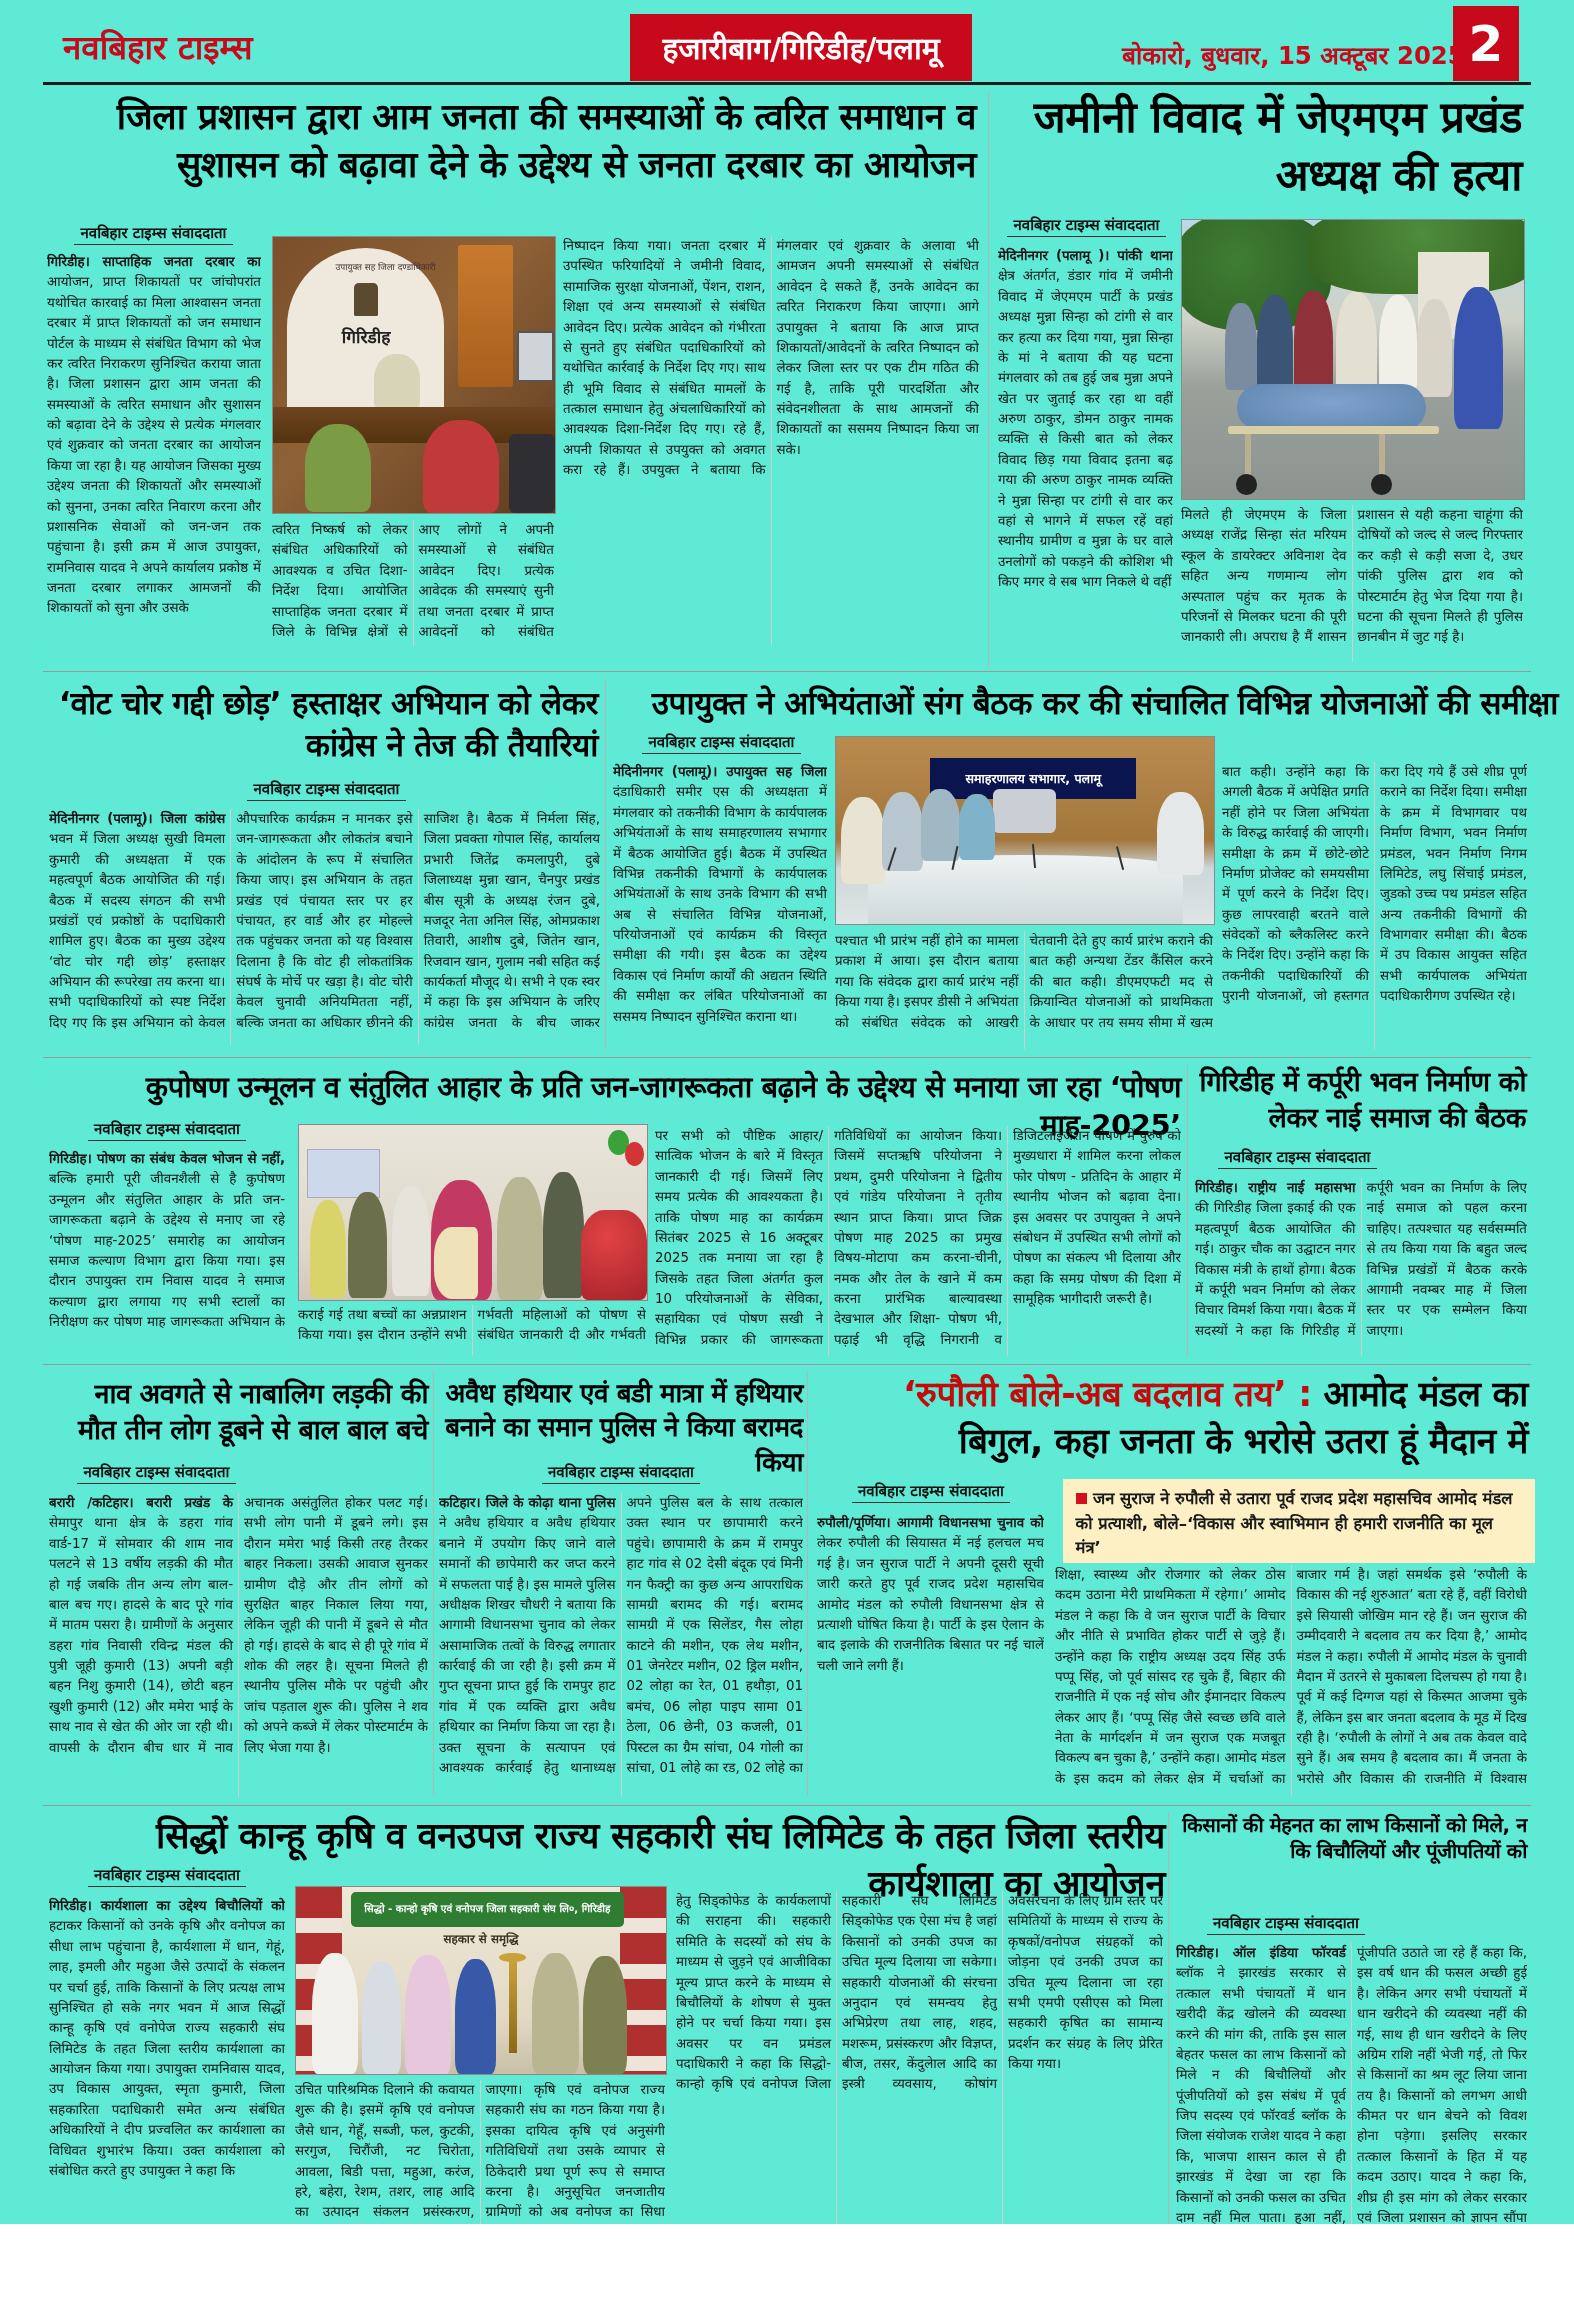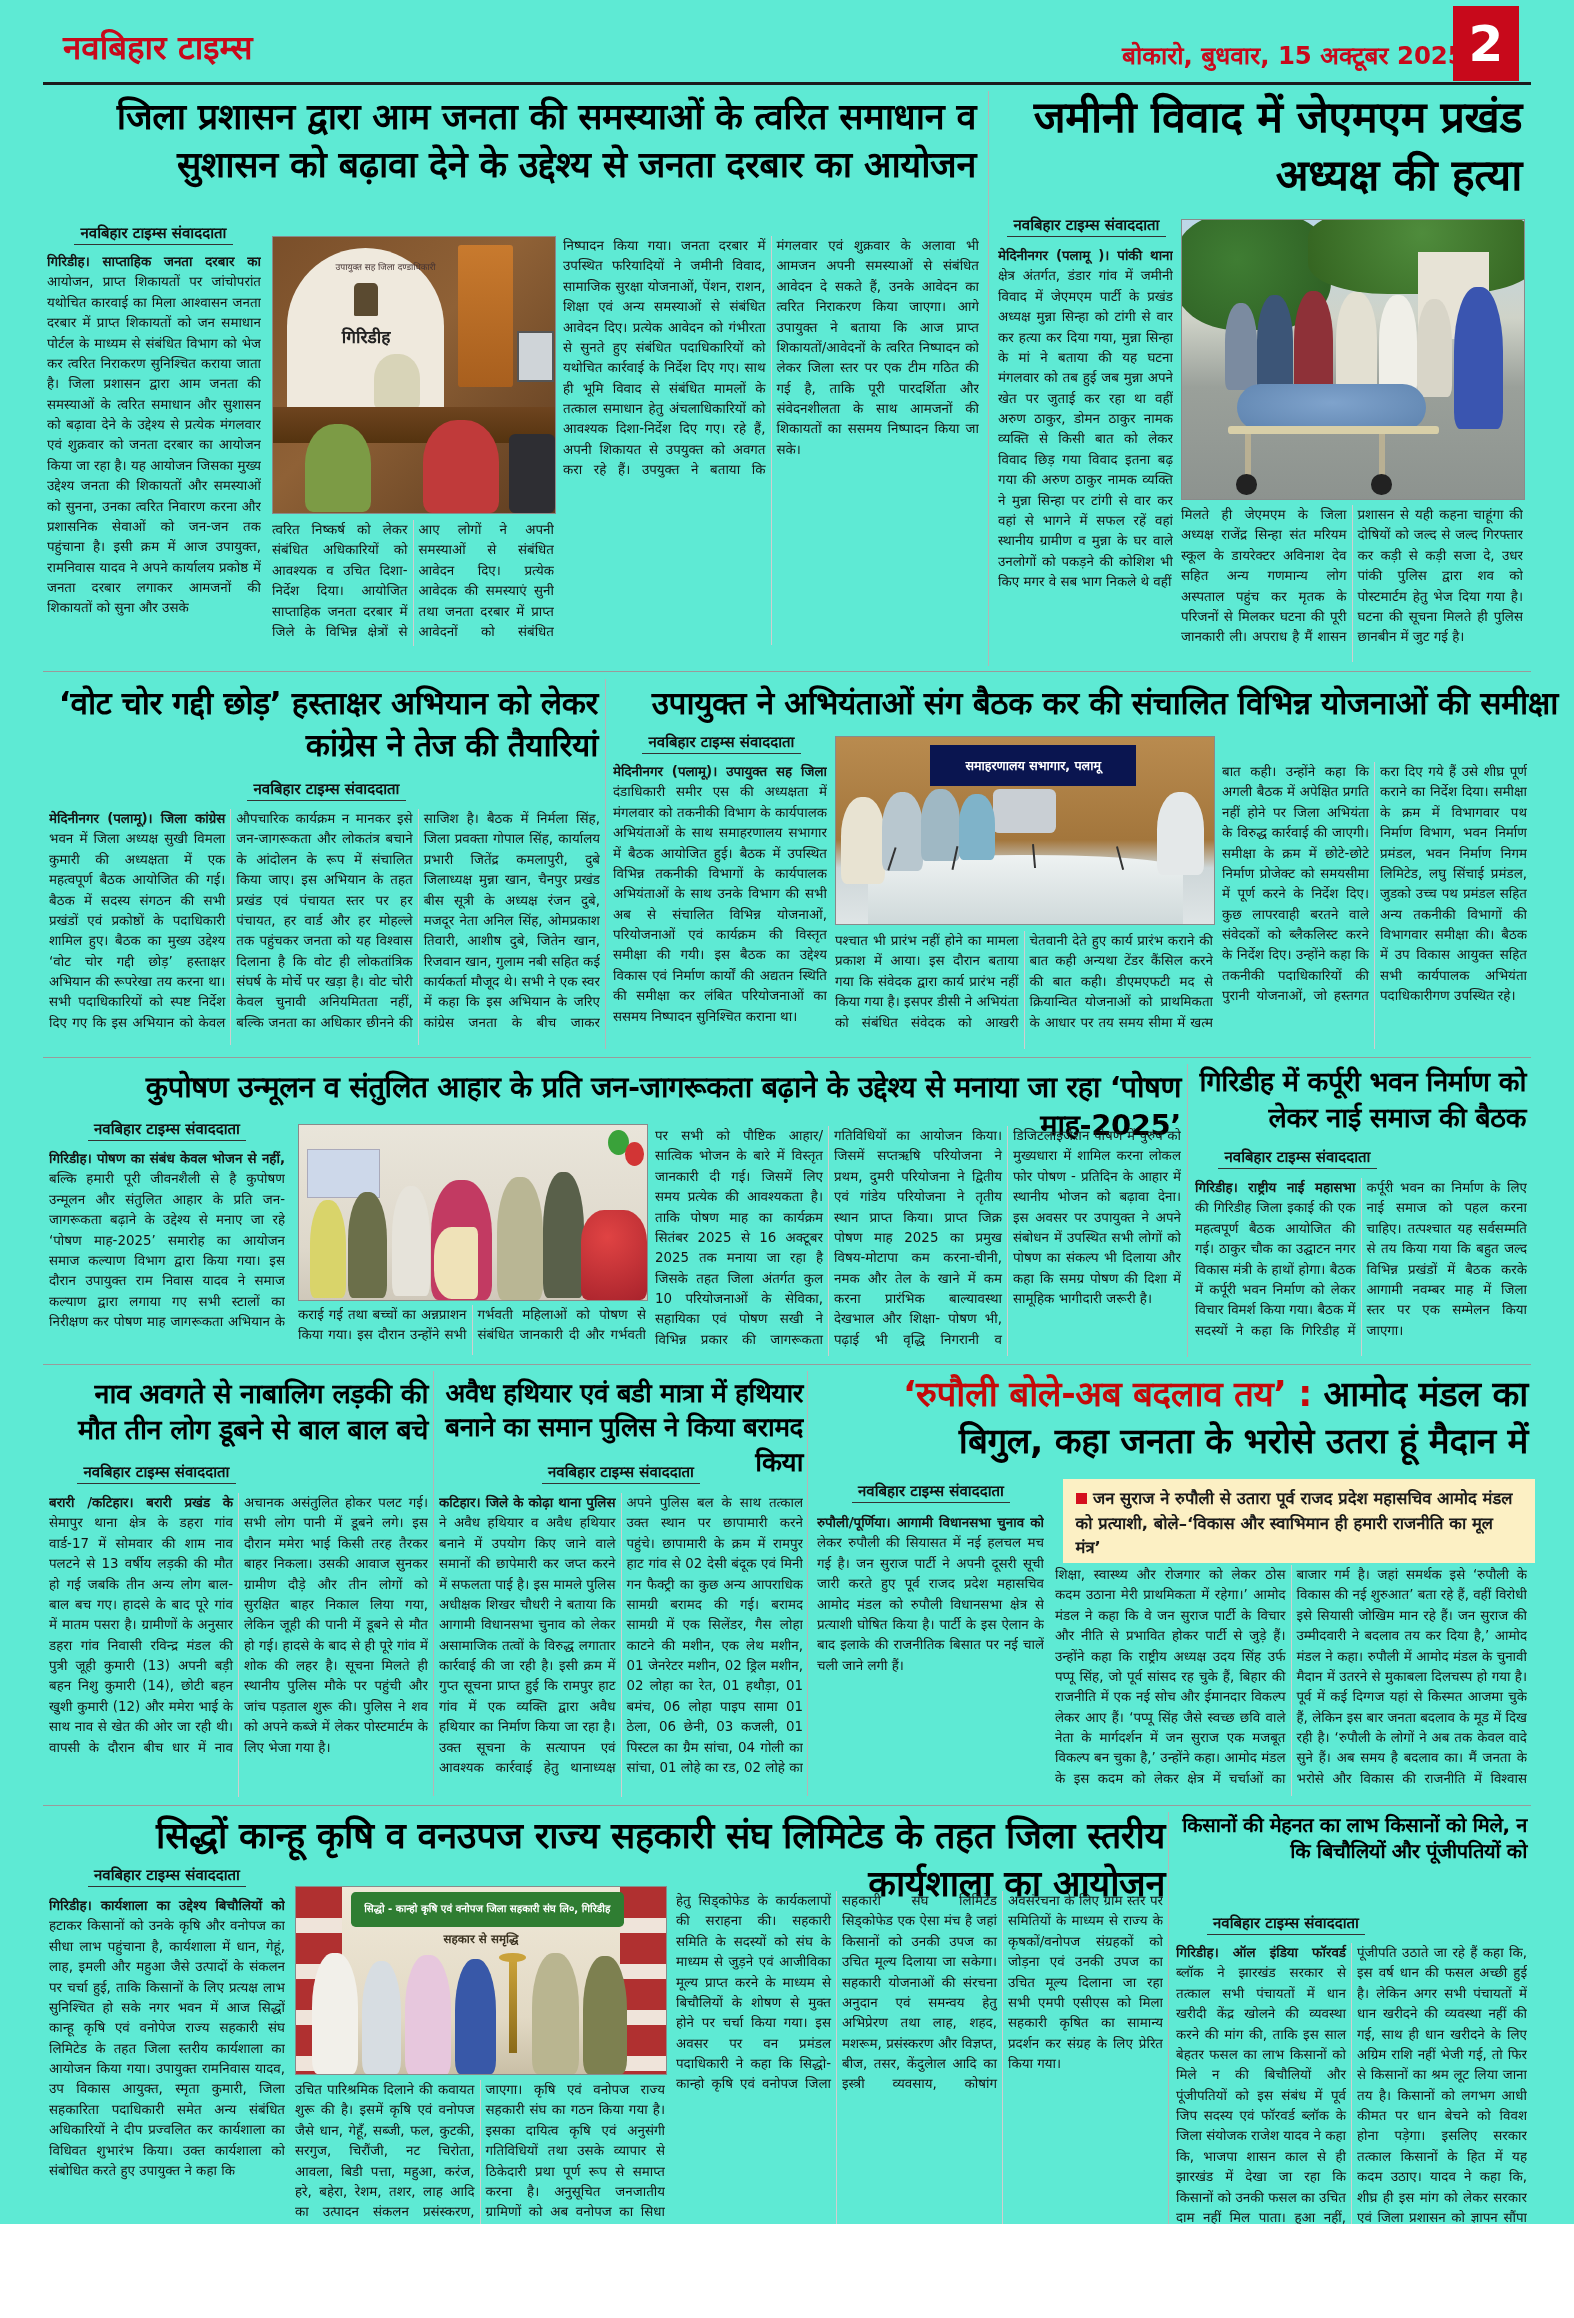--- a/index.html
+++ b/index.html
@@ -21,20 +21,21 @@
   .redbox{background:#c8091b;color:#fff;font-weight:bold;display:flex;align-items:center;justify-content:center;}
   .highlight-box{background:#fcf0c4;padding:7.9px 12.6px;font-size:16.5px;font-weight:bold;line-height:1.5;color:#1a1a1a;overflow:hidden;margin-left:8px;}
   .hl-bullet{display:inline-block;width:11px;height:11px;background:#d40f1e;margin-right:6.3px;}
 </style>
 </head>
 <body>
 
 <div id="page">
 
   <div class="abs mast-red" style="left:63px;top:23.6px;font-size:33px;">नवबिहार टाइम्स</div>
+  <div class="abs redbox" style="left:630px;top:14px;width:342px;height:67px;font-size:30px;">हजारीबाग/गिरिडीह/पलामू</div>
   <div class="abs mast-red" style="left:1122px;top:38px;font-size:24.4px;">बोकारो,  बुधवार, 15 अक्टूबर 2025</div>
   <div class="abs redbox" style="left:1453px;top:6.3px;width:66px;height:75px;font-size:50px;">2</div>
   <div class="abs" style="left:43px;top:82px;width:1488px;height:3.1px;background:#1c1c1c;"></div>
 
   <div class="abs" style="left:0;top:0;width:0;height:0;">
     <div class="abs headline" style="left:47px;top:93px;width:929px;font-size:36px;">जिला प्रशासन द्वारा आम जनता की समस्याओं के त्वरित समाधान व सुशासन को बढ़ावा देने के उद्देश्य से  जनता दरबार का आयोजन</div>
     <div class="abs byline" style="left:47px;top:222px;width:213px;"><span>नवबिहार टाइम्स संवाददाता</span></div>
     <div class="abs article-body cols-1 lead-bold" style="left:47px;top:252px;width:214px;height:394px;">गिरिडीह। साप्ताहिक जनता दरबार का आयोजन, प्राप्त शिकायतों पर जांचोपरांत यथोचित कारवाई का मिला आश्वासन जनता दरबार में प्राप्त शिकायतों को जन समाधान पोर्टल के माध्यम से संबंधित विभाग को भेज कर त्वरित निराकरण सुनिश्चित कराया जाता है। जिला प्रशासन द्वारा आम जनता की समस्याओं के त्वरित समाधान और सुशासन को बढ़ावा देने के उद्देश्य से प्रत्येक मंगलवार एवं शुक्रवार को जनता दरबार का आयोजन किया जा रहा है। यह आयोजन जिसका मुख्य उद्देश्य जनता की शिकायतों और समस्याओं को सुनना, उनका त्वरित निवारण करना और प्रशासनिक सेवाओं को जन-जन तक पहुंचाना है। इसी क्रम में आज उपायुक्त, रामनिवास यादव ने अपने कार्यालय प्रकोष्ठ में जनता दरबार लगाकर आमजनों की शिकायतों को सुना और उसके</div>
 
     <div class="abs photo" style="left:272px;top:236px;width:282px;height:276px;background:linear-gradient(135deg,#7a4f2a,#8f6136 45%,#5d3c20);">
@@ -93,21 +94,21 @@
   </div>
 
   <div class="abs vrule" style="left:605px;top:679px;height:370px;"></div>
 
   <div>
     <div class="abs headline" style="left:610px;top:683px;width:917px;font-size:31.5px;margin-left:31px;">उपायुक्त ने अभियंताओं संग बैठक कर की संचालित विभिन्न योजनाओं की समीक्षा</div>
     <div class="abs byline" style="left:613px;top:731px;width:217px;"><span>नवबिहार टाइम्स संवाददाता</span></div>
     <div class="abs article-body cols-1 lead-bold" style="left:613px;top:762px;width:214px;height:285px;">मेदिनीनगर (पलामू)। उपायुक्त सह जिला दंडाधिकारी समीर एस की अध्यक्षता में मंगलवार को तकनीकी विभाग के कार्यपालक अभियंताओं के साथ समाहरणालय सभागार में बैठक आयोजित हुई। बैठक में उपस्थित विभिन्न तकनीकी विभागों के कार्यपालक अभियंताओं के साथ उनके विभाग की सभी अब से संचालित विभिन्न योजनाओं, परियोजनाओं एवं कार्यक्रम की विस्तृत समीक्षा की गयी। इस बैठक का उद्देश्य विकास एवं निर्माण कार्यों की अद्यतन स्थिति की समीक्षा कर लंबित परियोजनाओं का ससमय निष्पादन सुनिश्चित कराना था।</div>
 
     <div class="abs photo" style="left:835px;top:736px;width:378px;height:187px;background:linear-gradient(#b98b4f,#a3763c 55%,#cdd6d8 70%,#dfe5e6);">
-      <div class="abs" style="left:94px;top:8px;width:197px;height:41px;background:#0a1550;display:flex;align-items:center;justify-content:center;text-align:center;color:#fff;font-weight:bold;font-size:12.6px;line-height:1.2;padding:0 4.7px;">समाहरणालय सभागार, पलामू</div>
+      <div class="abs" style="left:94px;top:21px;width:197px;height:41px;background:#0a1550;display:flex;align-items:center;justify-content:center;text-align:center;color:#fff;font-weight:bold;font-size:12.6px;line-height:1.2;padding:0 4.7px;">समाहरणालय सभागार, पलामू</div>
       <div class="abs" style="left:157px;top:52px;width:63px;height:44px;background:#c9cfd4;border-radius:6.3px;"></div>
       <div class="abs" style="left:31.5px;top:118px;width:315px;height:69px;background:linear-gradient(#eef2f2,#cfd9da);border-radius:50% 50% 0 0/14px 14px 0 0;"></div>
       <div class="fig" style="left:4.7px;top:60px;width:44px;height:87px;background:#e8e3d2;"></div>
       <div class="fig" style="left:46px;top:55px;width:41px;height:79px;background:#b8c7cf;"></div>
       <div class="fig" style="left:85px;top:52px;width:39px;height:72px;background:#9fb8c4;"></div>
       <div class="fig" style="left:123px;top:57px;width:36px;height:66px;background:#7fb3c9;"></div>
       <div class="fig" style="left:321px;top:55px;width:47px;height:83px;background:#e4e8e9;"></div>
       <div class="abs" style="left:55px;top:110px;width:2.4px;height:23.6px;background:#333;transform:rotate(18deg);"></div>
       <div class="abs" style="left:118px;top:109px;width:2.4px;height:23.6px;background:#333;transform:rotate(12deg);"></div>
       <div class="abs" style="left:197px;top:107px;width:2.4px;height:23.6px;background:#333;transform:rotate(-5deg);"></div>

